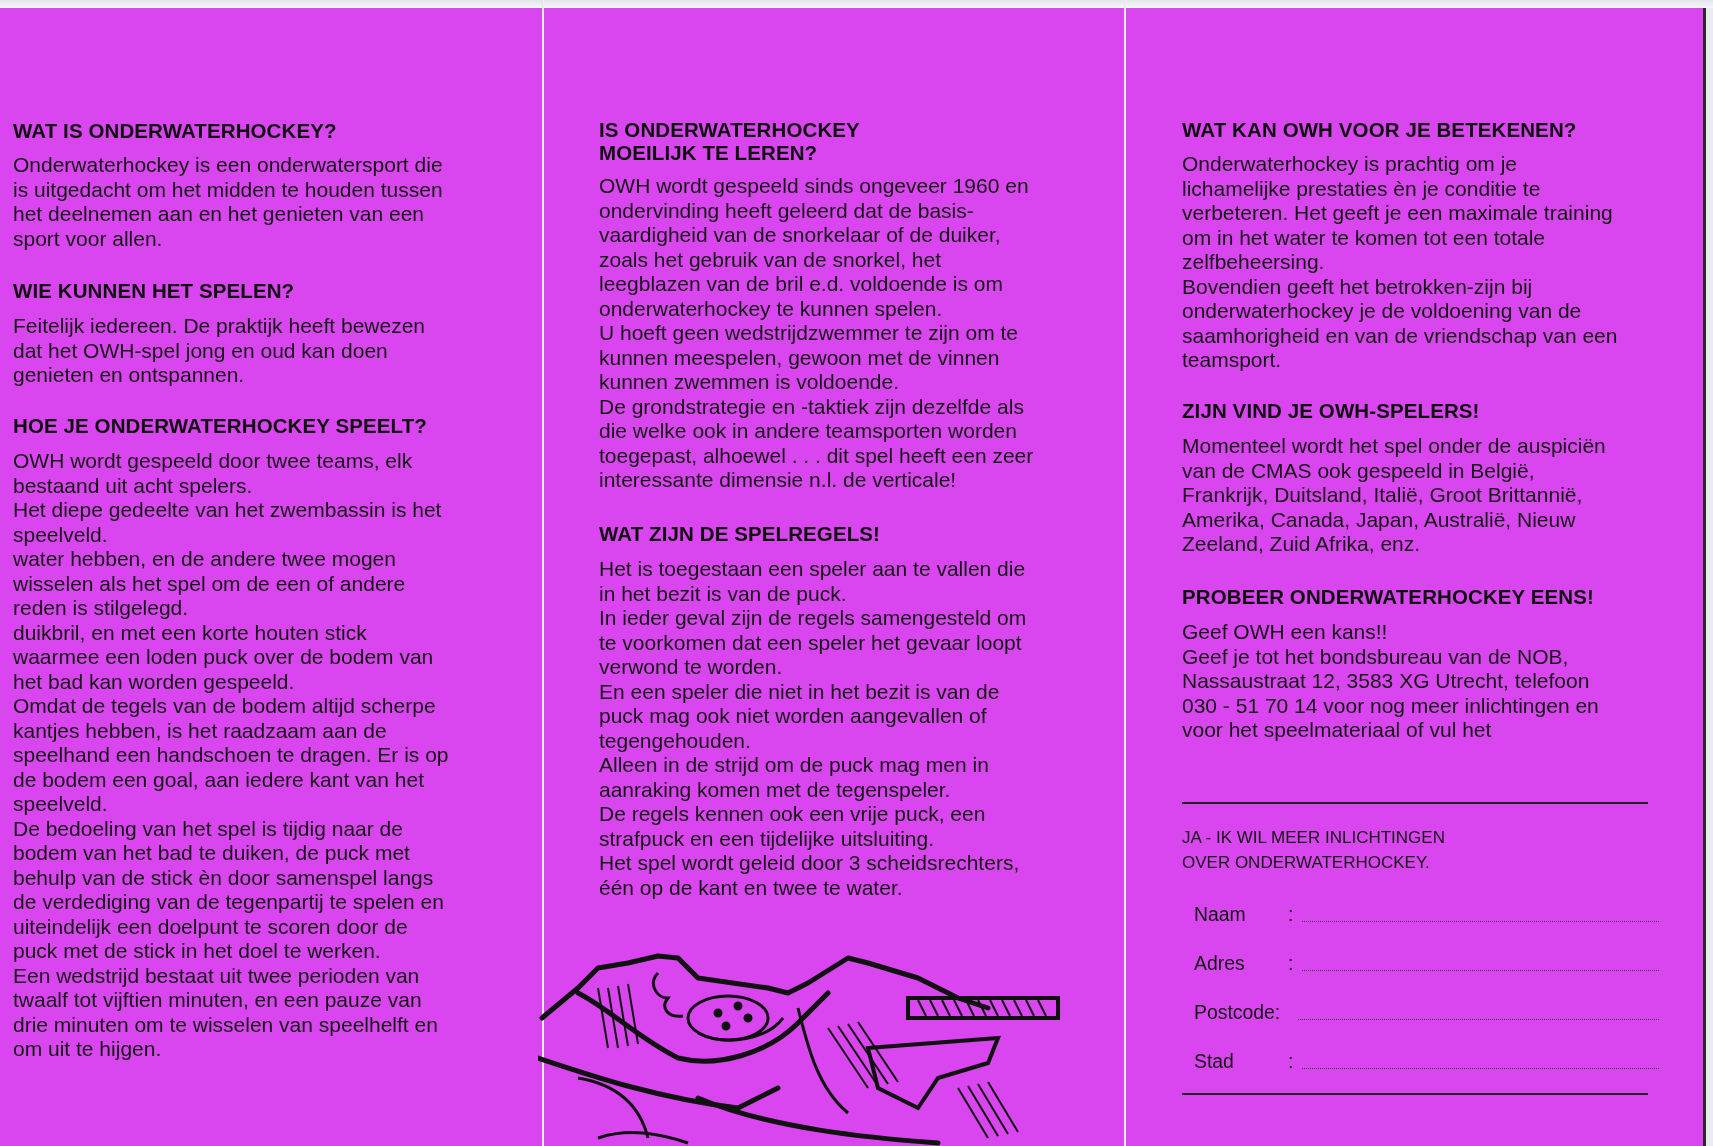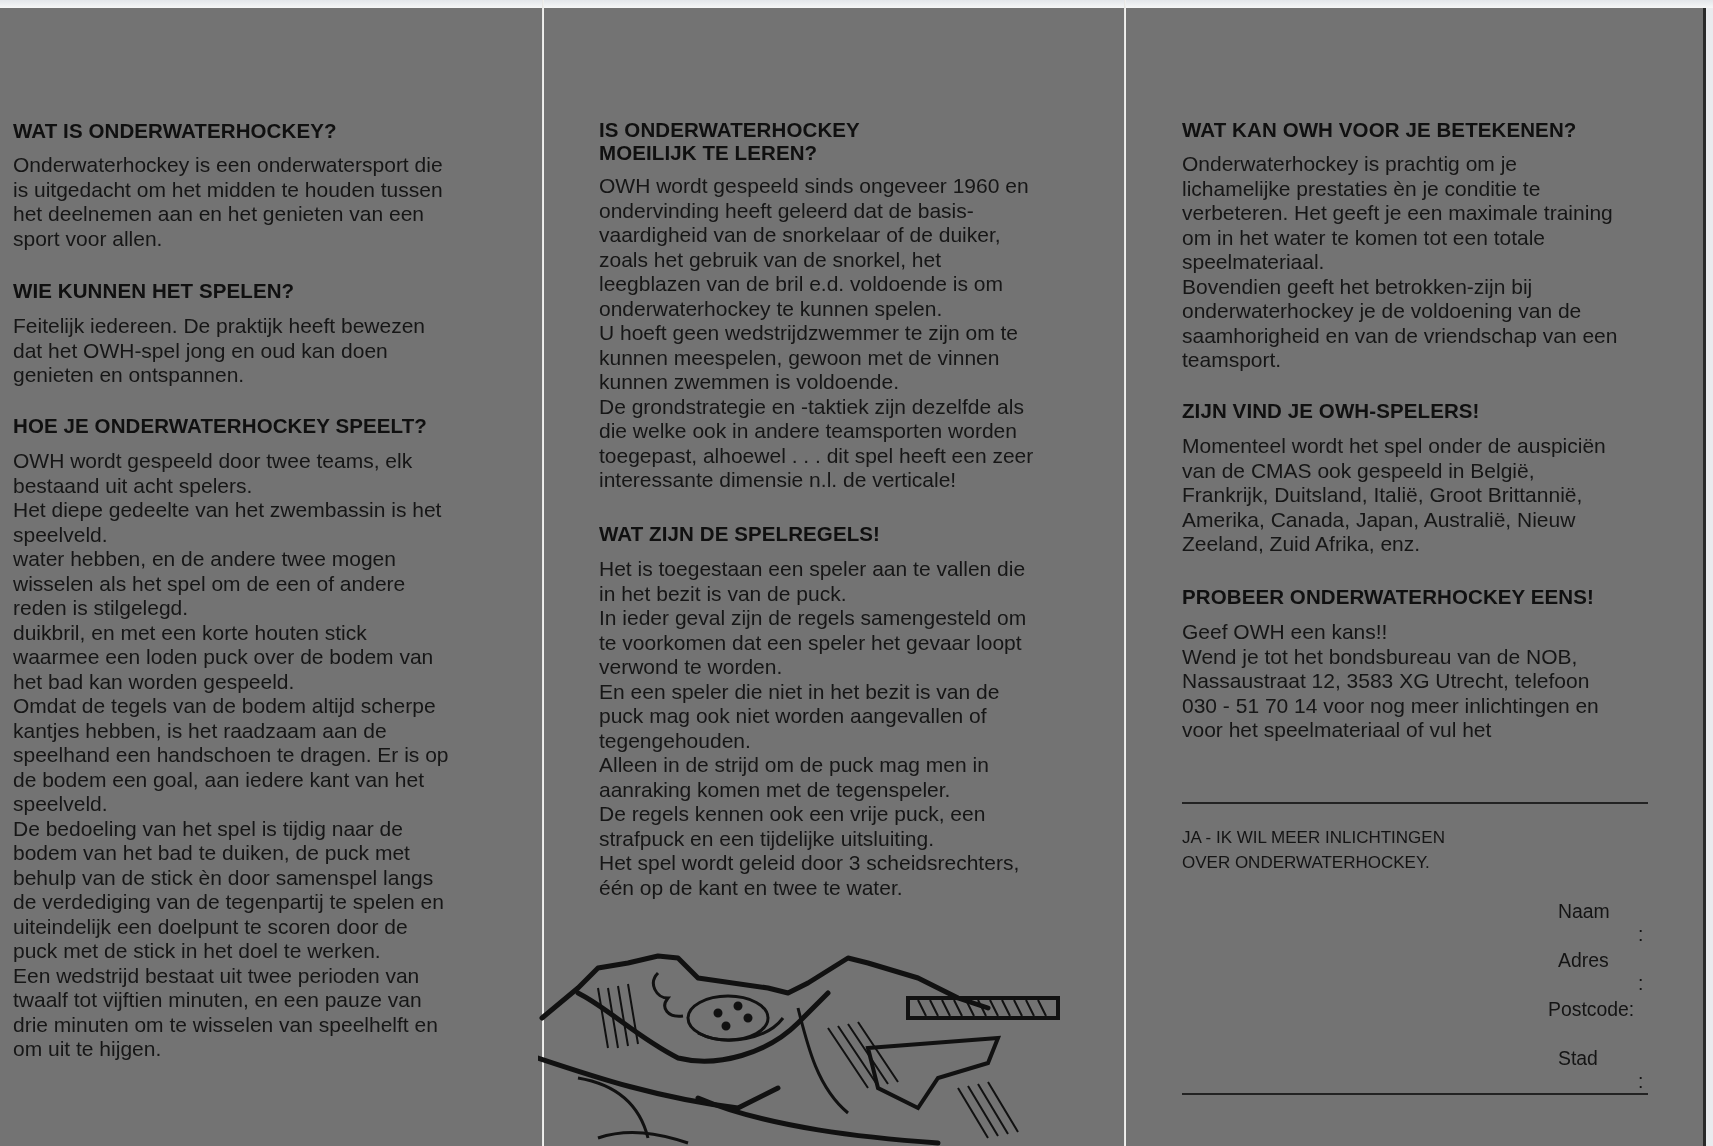--- a/index.html
+++ b/index.html
@@ -4,21 +4,21 @@
 <style>
   html, body { margin: 0; padding: 0; }
   body {
     width: 1713px; height: 1146px; position: relative; overflow: hidden;
     background: #e9ebee;
     font-family: "Liberation Sans", "DejaVu Sans", sans-serif;
     color: #141414;
   }
   .sheet {
     position: absolute; left: 0; top: 0; width: 1703px; height: 1146px;
-    background: #737373;
+    background: #d946ef;
     border-right: 3px solid #2a2a2a;
   }
   .topband {
     position: absolute; left: 0; top: 0; width: 1713px; height: 8px;
     background: linear-gradient(#e3e6ea, #f6f7f7);
   }
   .fold {
     position: absolute; top: 0; bottom: 0; width: 2px;
     background: linear-gradient(90deg, #e4e4e2, #f3f3f1);
   }
@@ -33,22 +33,22 @@
     font-size: 21px; line-height: 24.5px; margin: 0; color: #161616;
   }
   .line { display: block; white-space: nowrap; }
   .section { position: absolute; left: 0; }
 
   .divider {
     position: absolute; height: 2px; background: #222;
   }
   .form-title { font-size: 17px; line-height: 24.5px; }
   .form-row {
-    position: absolute; left: 5px; width: 465px; height: 26px;
-    display: flex; align-items: flex-end; font-size: 19.4px; flex-direction: column;
+    position: absolute; left: 12px; width: 465px; height: 26px;
+    display: flex; align-items: flex-end; font-size: 19.4px;
   }
   .form-label { width: 94px; }
   .form-colon { width: 14px; }
   .form-dots {
     flex: 1; height: 18px;
     border-bottom: 1.6px dotted #333;
     margin-bottom: 4px;
   }
   .illus { position: absolute; left: 538px; top: 938px; width: 580px; height: 208px; }
 </style>
@@ -182,42 +182,42 @@
   </svg>
 
   <div class="panel" style="left:1182px; width:500px;">
     <div class="section" style="top:118px">
       <h2 class="heading">WAT KAN OWH VOOR JE BETEKENEN?</h2>
       <p class="para" style="margin-top:11px">
         <span class="line">Onderwaterhockey is prachtig om je</span>
         <span class="line">lichamelijke prestaties èn je conditie te</span>
         <span class="line">verbeteren. Het geeft je een maximale training</span>
         <span class="line">om in het water te komen tot een totale</span>
-        <span class="line">speelmateriaal.</span>
+        <span class="line">zelfbeheersing.</span>
         <span class="line">Bovendien geeft het betrokken-zijn bij</span>
         <span class="line">onderwaterhockey je de voldoening van de</span>
         <span class="line">saamhorigheid en van de vriendschap van een</span>
         <span class="line">teamsport.</span>
       </p>
     </div>
     <div class="section" style="top:399px">
       <h2 class="heading">ZIJN VIND JE OWH-SPELERS!</h2>
       <p class="para" style="margin-top:12px">
         <span class="line">Momenteel wordt het spel onder de auspiciën</span>
         <span class="line">van de CMAS ook gespeeld in België,</span>
         <span class="line">Frankrijk, Duitsland, Italië, Groot Brittannië,</span>
         <span class="line">Amerika, Canada, Japan, Australië, Nieuw</span>
         <span class="line">Zeeland, Zuid Afrika, enz.</span>
       </p>
     </div>
     <div class="section" style="top:585px">
       <h2 class="heading">PROBEER ONDERWATERHOCKEY EENS!</h2>
       <p class="para" style="margin-top:12px">
         <span class="line">Geef OWH een kans!!</span>
-        <span class="line">Wend je tot het bondsbureau van de NOB,</span>
+        <span class="line">Geef je tot het bondsbureau van de NOB,</span>
         <span class="line">Nassaustraat 12, 3583 XG Utrecht, telefoon</span>
         <span class="line">030 - 51 70 14 voor nog meer inlichtingen en</span>
         <span class="line">voor het speelmateriaal of vul het</span>
       </p>
     </div>
 
     <div class="divider" style="left:0; top:802px; width:466px;"></div>
 
     <div class="section form-title" style="top:826px">
       <span class="line">JA - IK WIL MEER INLICHTINGEN</span>

